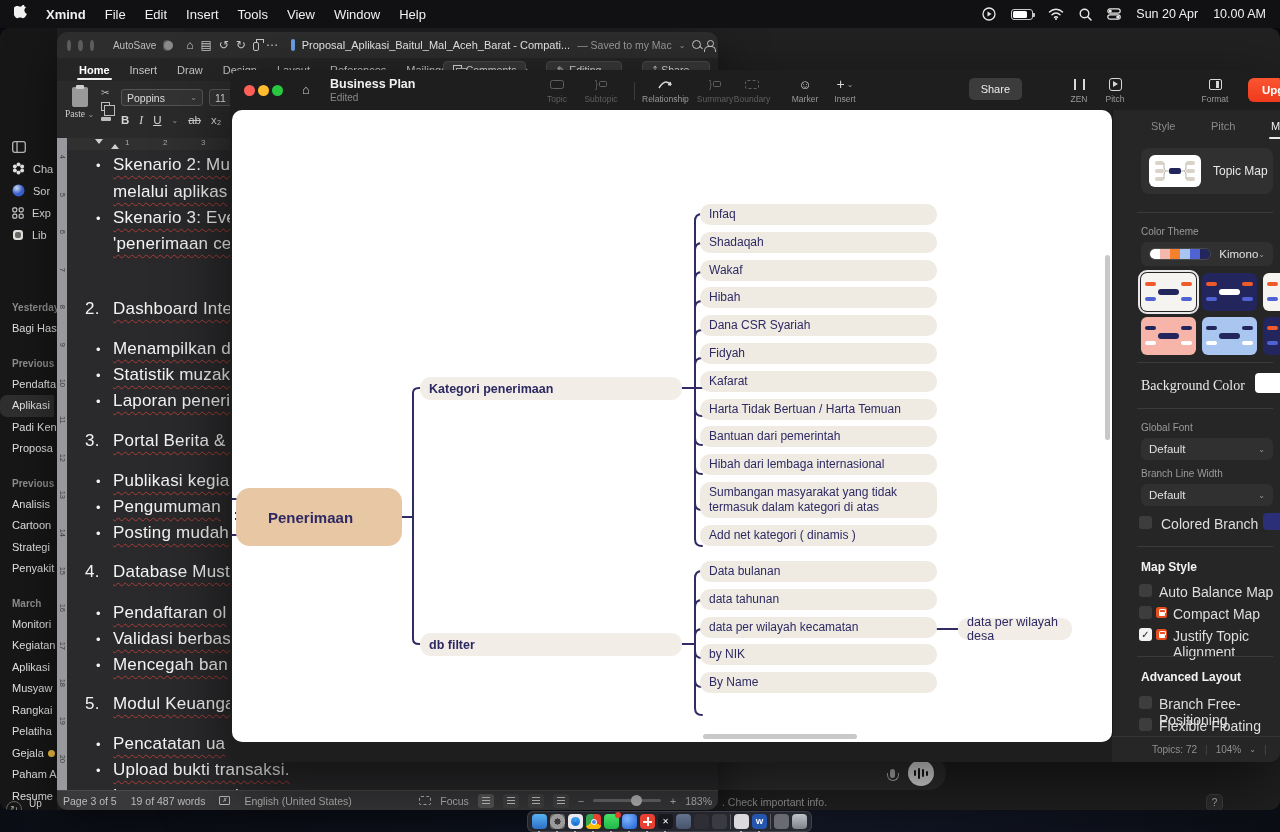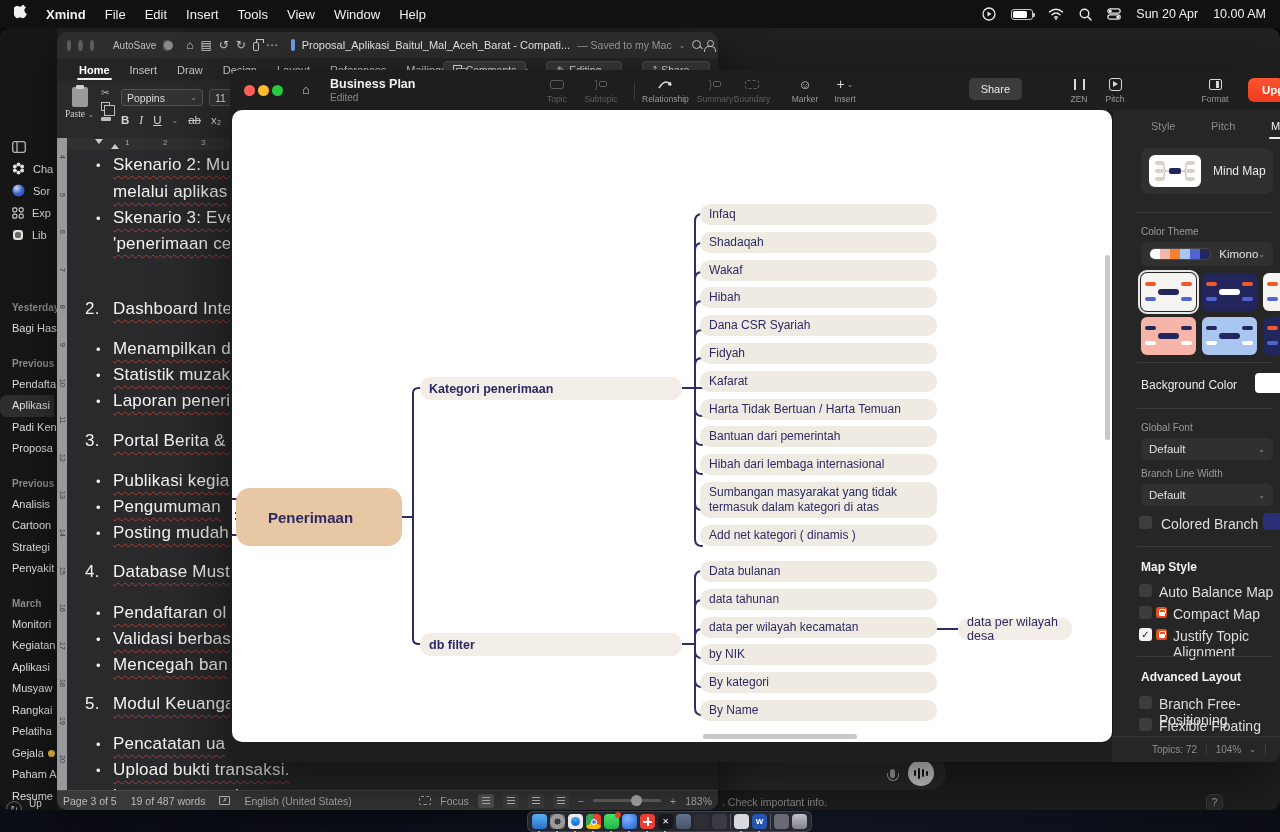--- a/index.html
+++ b/index.html
@@ -155,21 +155,21 @@
   
   #x-panel{position:absolute;left:882px;top:40px;width:168px;bottom:0;background:#262626;border-left:1px solid #191919;overflow:hidden;}
   .ptab{position:absolute;top:10px;font-size:11px;color:#8a8a8a;}
   .ptab.sel{color:#f0f0f0;}
   .ptab.sel::after{content:"";position:absolute;left:-2px;right:-2px;bottom:-7px;height:2px;background:#e8e8e8;border-radius:2px;}
   .pcard{position:absolute;left:28px;top:38px;width:132px;height:46px;background:#303030;border-radius:8px;display:flex;align-items:center;}
   .pthumb{width:52px;height:32px;background:#fff;border-radius:6px;margin-left:8px;display:flex;align-items:center;justify-content:center;}
   .pcard .lbl{font-size:12px;color:#e8e8e8;margin-left:12px;}
   .pdiv{position:absolute;left:24px;width:136px;height:1px;background:#3a3a3a;}
   .plab-dim{position:absolute;left:28px;font-size:10px;color:#9a9a9a;}
-  .plab{position:absolute;left:28px;font-size:12px;color:#e8e8e8;}
+  .plab{position:absolute;left:28px;font-size:14px;color:#e8e8e8;font-family:Liberation Serif, serif;}
   .plab-b{position:absolute;left:28px;font-size:12px;font-weight:700;color:#f2f2f2;}
   .pselect{position:absolute;left:28px;width:132px;height:22px;background:#303030;border-radius:6px;
     display:flex;align-items:center;padding:0 8px;font-size:11.5px;color:#e0e0e0;}
   .pselect .chev{margin-left:auto;}
   .kimono-pill{display:flex;height:12px;width:64px;border-radius:6px;overflow:hidden;margin-right:8px;border:1px solid #4a4a4a;}
   .kimono-pill .seg{flex:1;}
   .thumbgrid{position:absolute;left:28px;top:163px;width:200px;display:flex;flex-wrap:wrap;gap:6px;}
   .thm{width:55px;height:38px;border-radius:6px;position:relative;background:#f6f4f0;}
   .thm.sel{outline:2px solid #e8e8e8;outline-offset:1px;}
   .thm.th-navy{background:#23265c;} .thm.th-salmon{background:#f6b5a8;} .thm.th-blue{background:#a8c6f0;}
@@ -635,21 +635,20 @@
           <div class="child">Hibah dari lembaga internasional</div>
           <div class="child">Sumbangan masyarakat yang tidak termasuk dalam kategori di atas</div>
           <div class="child">Add net kategori ( dinamis )</div>
         </div>
       <div class="childcol" id="col-d">
 
       <div class="child">Data bulanan</div>
           <div class="child">data tahunan</div>
           <div class="child">data per wilayah kecamatan</div>
           <div class="child">by NIK</div>
-          <div class="child">By kategori</div>
           <div class="child">By Name</div>
         </div>
       <div class="topic" id="t-desa">data per wilayah desa</div>
       <div class="cscroll-v"></div>
       <div class="cscroll-h"></div>
     </div>
 
     <div id="x-panel">
       <span class="ptab" style="left:38px">Style</span>
       <span class="ptab" style="left:98px">Pitch</span>
@@ -664,21 +663,21 @@
                 <rect x="0" y="17" width="9" height="4" rx="2"></rect>
                 <rect x="31" y="1" width="9" height="4" rx="2"></rect>
                 <rect x="31" y="9" width="9" height="4" rx="2"></rect>
                 <rect x="31" y="17" width="9" height="4" rx="2"></rect>
               </g>
               <g stroke="#b9b2a6" fill="none">
                 <path d="M14,11 h-3 M26,11 h3 M11,11 q-2,0 -2,-4 v-4 M11,11 q-2,0 -2,4 v4 M29,11 q2,0 2,-4 v-4 M29,11 q2,0 2,4 v4"></path>
               </g>
             </svg>
         </span>
-        <span class="lbl">Mind Map</span>
+        <span class="lbl">Topic Map</span>
       </div>
       <div class="pdiv" style="top:102px"></div>
       <span class="plab-dim" style="top:116px">Color Theme</span>
       <div class="pselect" style="top:132px;height:24px;">
         <span class="kimono-pill">
 
         <span class="seg" style="background: rgb(255, 255, 255);"></span>
             <span class="seg" style="background: rgb(242, 184, 172);"></span>
             <span class="seg" style="background: rgb(245, 129, 47);"></span>
             <span class="seg" style="background: rgb(167, 196, 242);"></span>

